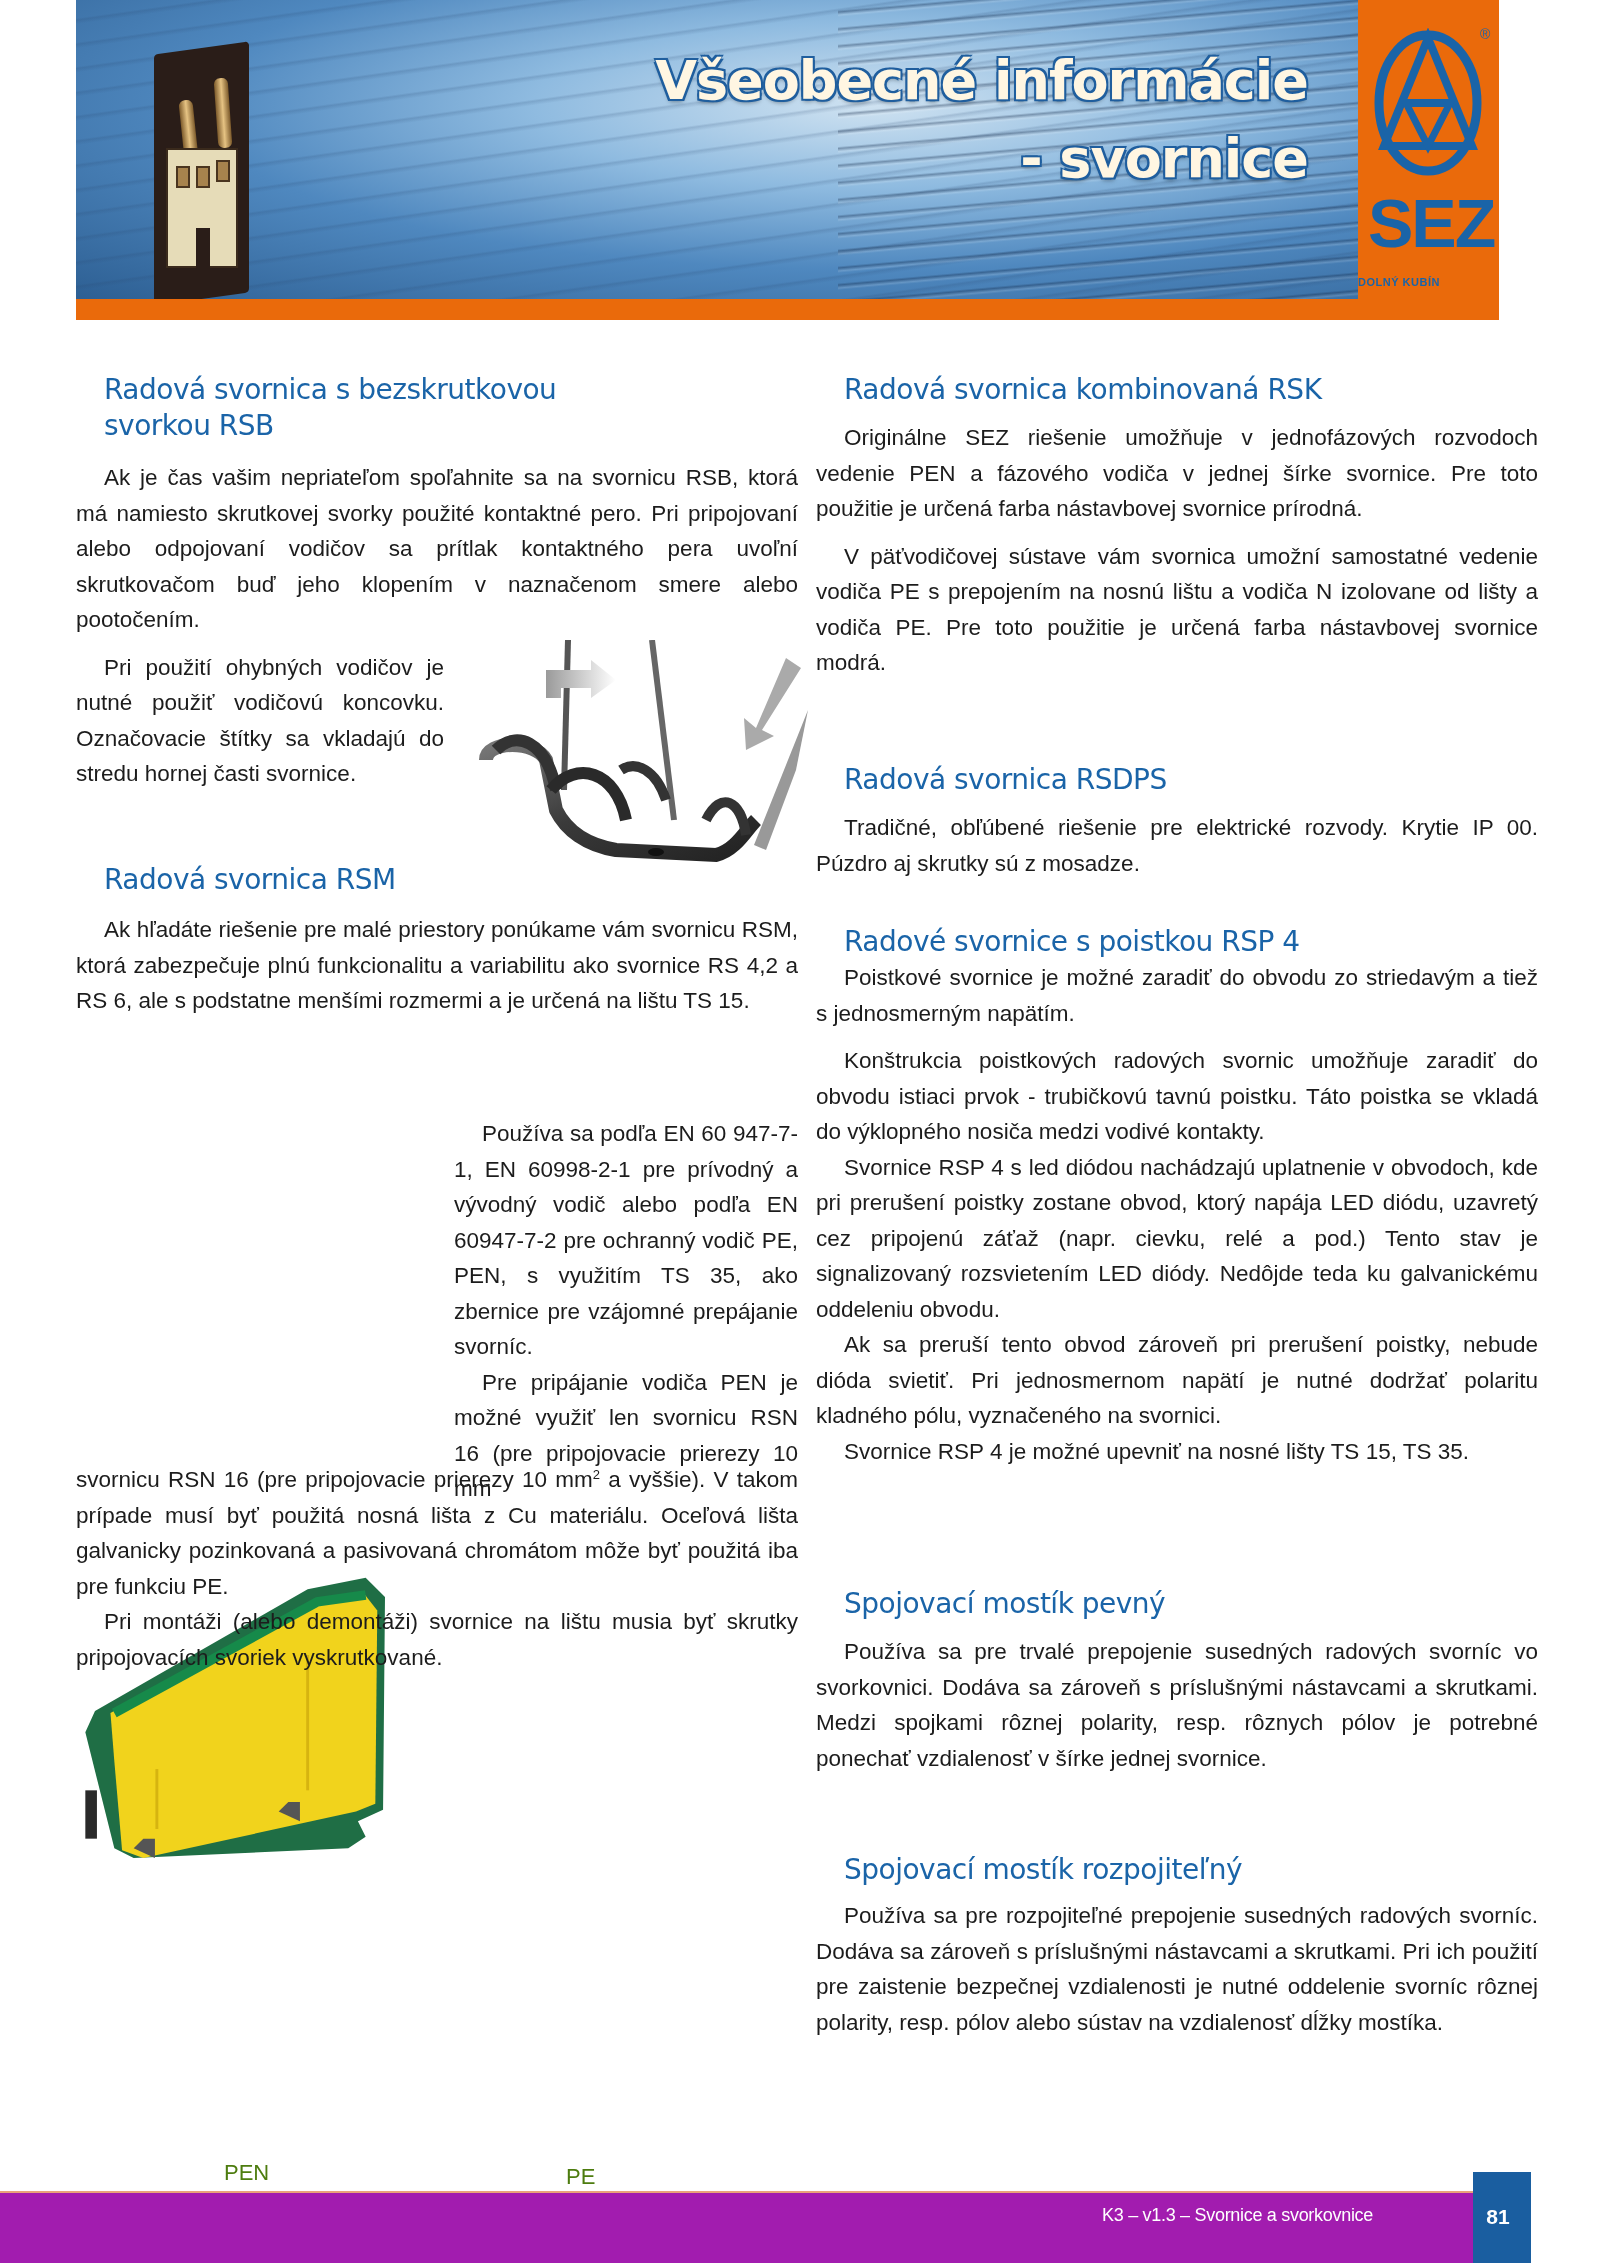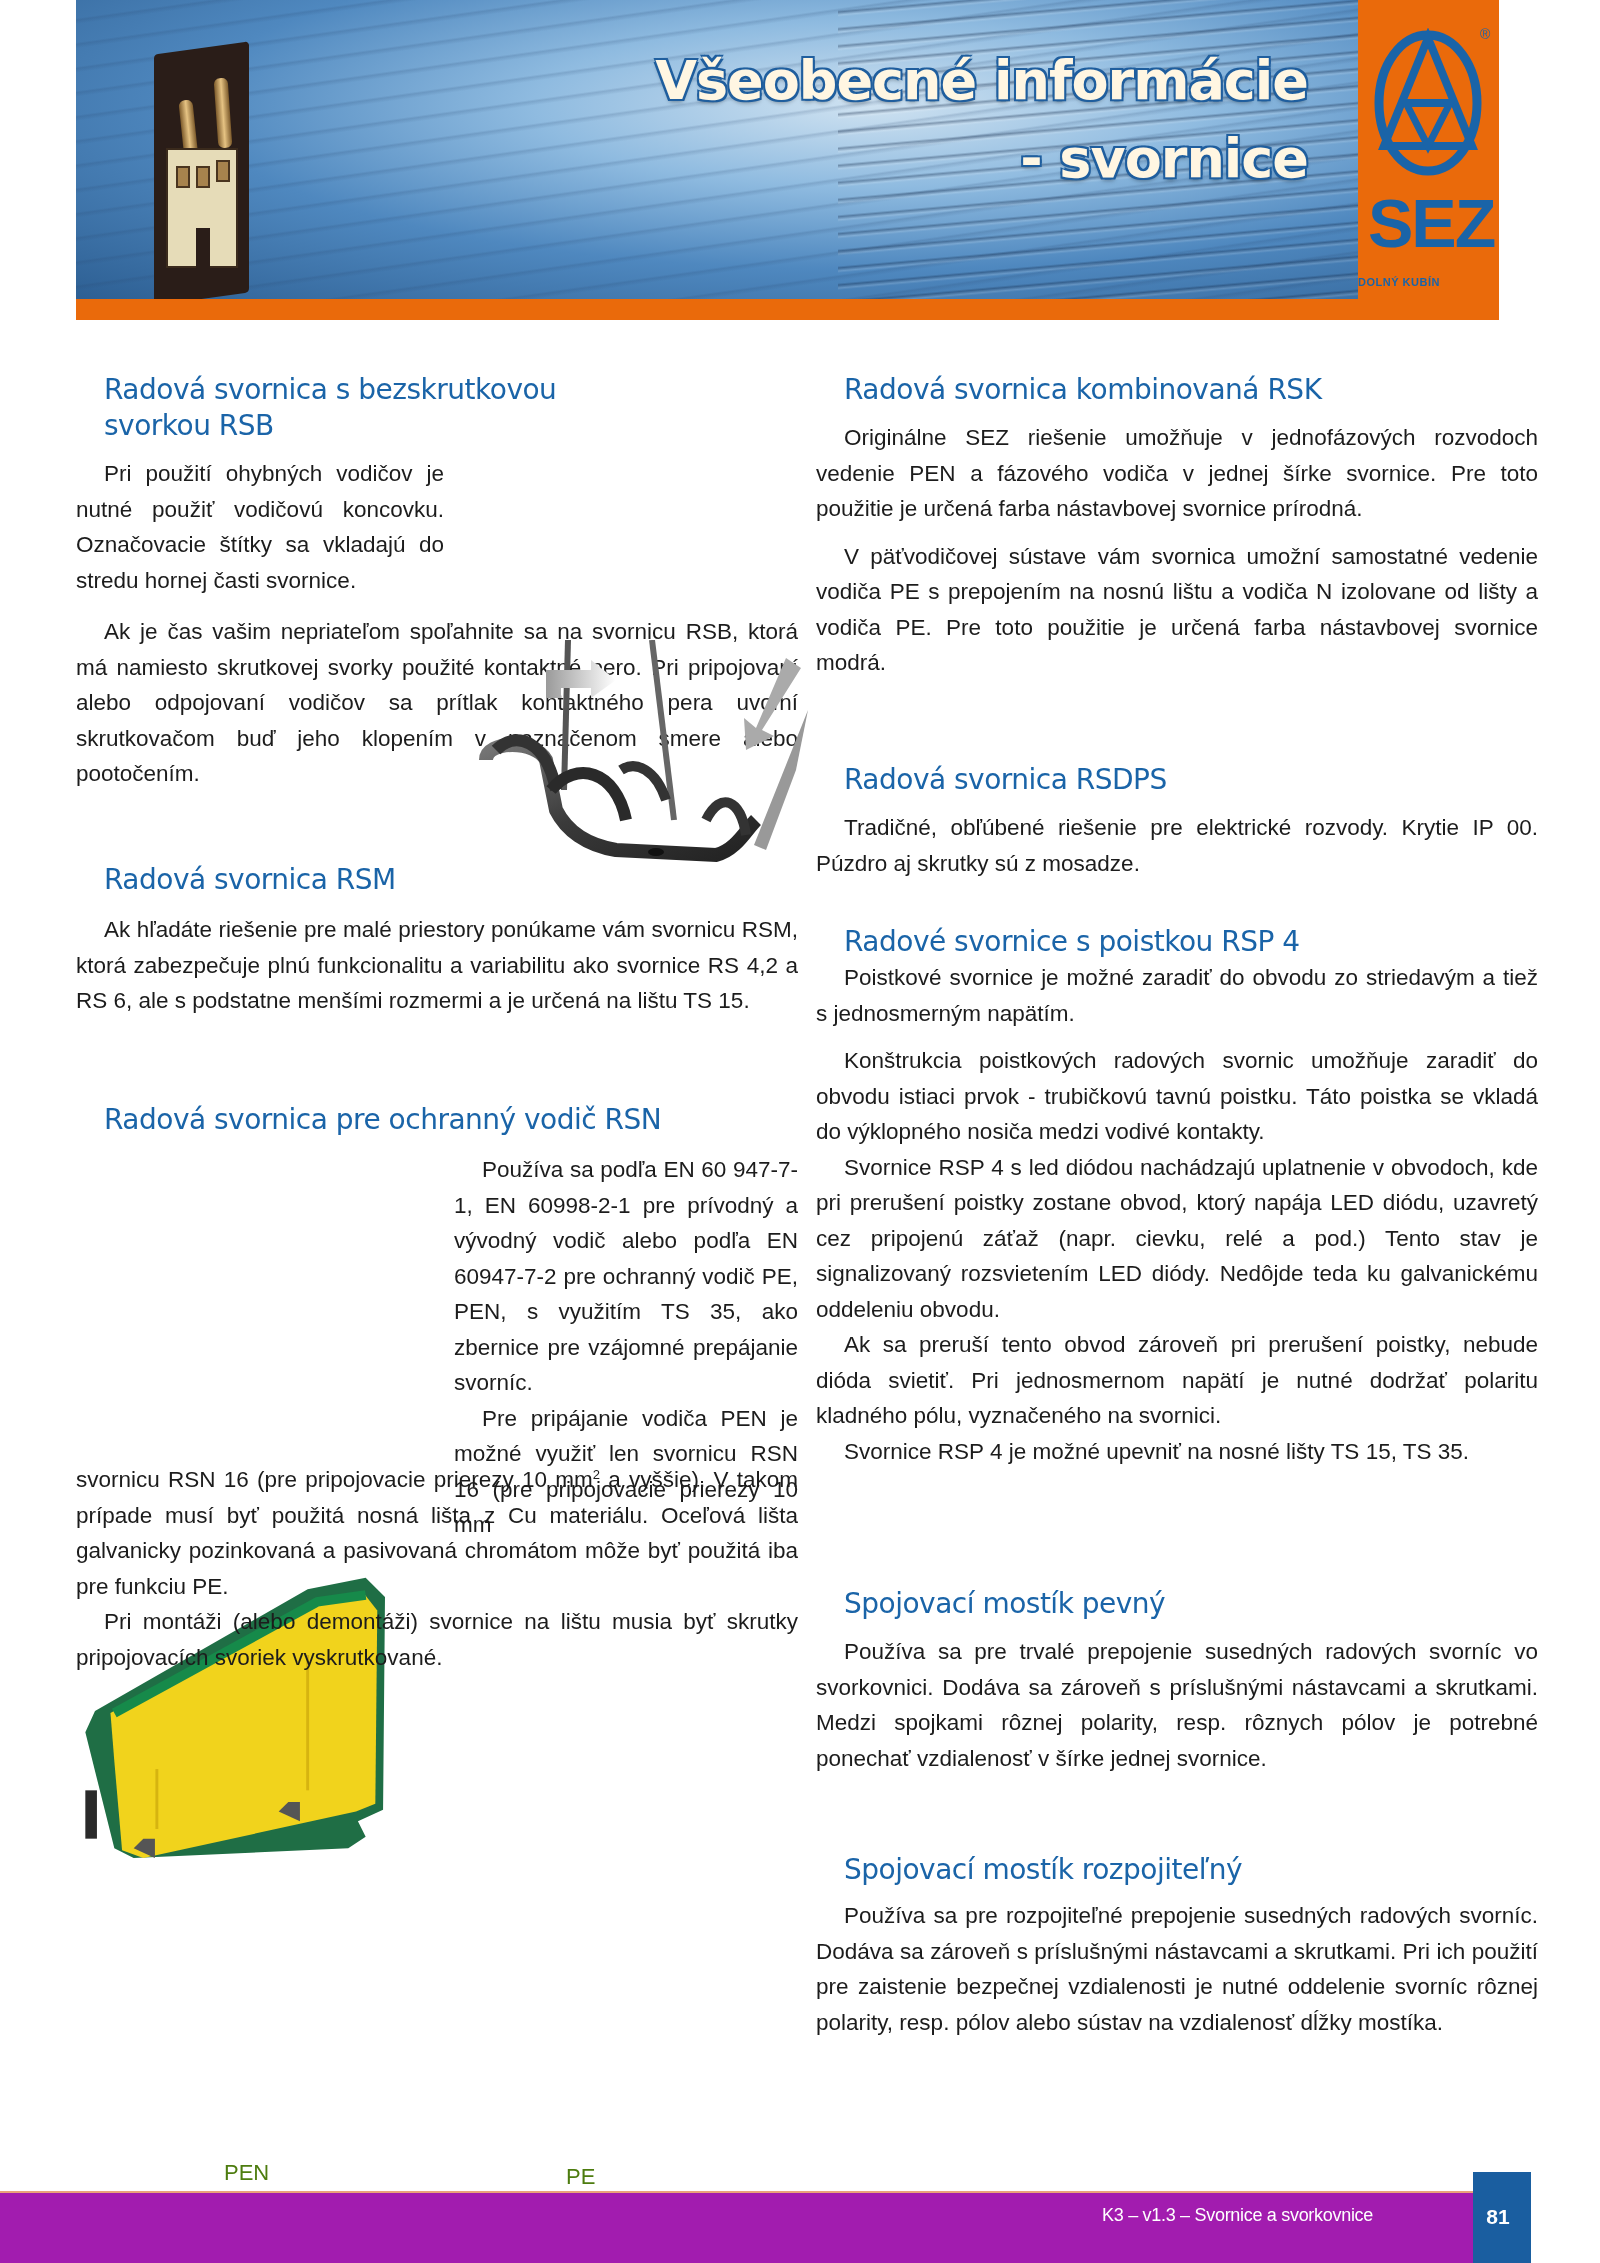--- a/index.html
+++ b/index.html
@@ -106,22 +106,22 @@
   <div class="orange-bar"></div>
 </div>
 
 <div class="col col-left">
 
   <section style="position:absolute; left:0; top:0; width:722px;">
     <h2 class="sec">
       <span>Radová svornica s bezskrutkovou</span><br>
       <span>svorkou RSB</span>
     </h2>
+    <p class="txt" style="margin-top:16px;">Ak je čas vašim nepriateľom spoľahnite sa na svornicu RSB, ktorá má namiesto skrutkovej svorky použité kontaktné pero. Pri pripojovaní alebo odpojovaní vodičov sa prítlak kontaktného pera uvoľní skrutkovačom buď jeho klopením v naznačenom smere alebo pootočením.</p>
     <p class="txt" style="margin-top:12px; width:368px;">Pri použití ohybných vodičov je nutné použiť vodičovú koncovku. Označovacie štítky sa vkladajú do stredu hornej časti svornice.</p>
-    <p class="txt" style="margin-top:16px;">Ak je čas vašim nepriateľom spoľahnite sa na svornicu RSB, ktorá má namiesto skrutkovej svorky použité kontaktné pero. Pri pripojovaní alebo odpojovaní vodičov sa prítlak kontaktného pera uvoľní skrutkovačom buď jeho klopením v naznačenom smere alebo pootočením.</p>
   </section>
 
   <svg class="clip-fig" viewBox="0 0 360 240">
     <defs>
       <linearGradient id="gMetal" x1="0" y1="0" x2="1" y2="1">
         <stop offset="0" stop-color="#777"></stop>
           <stop offset="0.5" stop-color="#3a3a3a"></stop>
           <stop offset="1" stop-color="#222"></stop>
       </linearGradient>
       <linearGradient id="gArrow" x1="0" y1="0" x2="1" y2="0">
@@ -141,21 +141,20 @@
     <path d="M250,180 C265,150 285,160 290,195" fill="none" stroke="#333" stroke-width="10"></path>
     <ellipse cx="200" cy="212" rx="8" ry="4" fill="#111"></ellipse>
   </svg>
 
   <section style="position:absolute; left:0; top:490px; width:722px;">
     <h2 class="sec">Radová svornica RSM</h2>
     <p class="txt" style="margin-top:14px;">Ak hľadáte riešenie pre malé priestory ponúkame vám svornicu RSM, ktorá zabezpečuje plnú funkcionalitu a variabilitu ako svornice RS 4,2 a RS 6, ale s podstatne menšími rozmermi a je určená na lištu TS 15.</p>
   </section>
 
   <section style="position:absolute; left:0; top:730px; width:722px;">
-    <h2 class="sec">Radová svornica pre ochranný vodič RSN</h2>
     <p class="txt" style="margin-top:14px; margin-left:378px;">Používa sa podľa EN 60 947-7-1, EN 60998-2-1 pre prívodný a vývodný vodič alebo podľa EN 60947-7-2 pre ochranný vodič PE, PEN, s využitím TS 35, ako zbernice pre vzájomné prepájanie svorníc.</p>
     <p class="txt" style="margin-left:378px;">
       <span>Pre pripájanie vodiča PEN je možné využiť len svornicu RSN 16 (pre pripojovacie prierezy 10 mm</span>
     </p>
   </section>
 
   <svg class="rsn-fig" style="top:1196px; left:-6px;" viewBox="0 0 340 300">
     <polygon points="20,148 240,22 300,10 320,30 318,250 292,262 300,278 282,290 60,300 40,290 10,170" fill="#1f6e45"></polygon>
     <polygon points="36,150 248,32 298,26 312,44 310,244 290,252 70,300 48,292 40,200" fill="#f1d31c"></polygon>
     <path d="M40,150 L250,35 L300,28" fill="none" stroke="#168a4a" stroke-width="10"></path>

